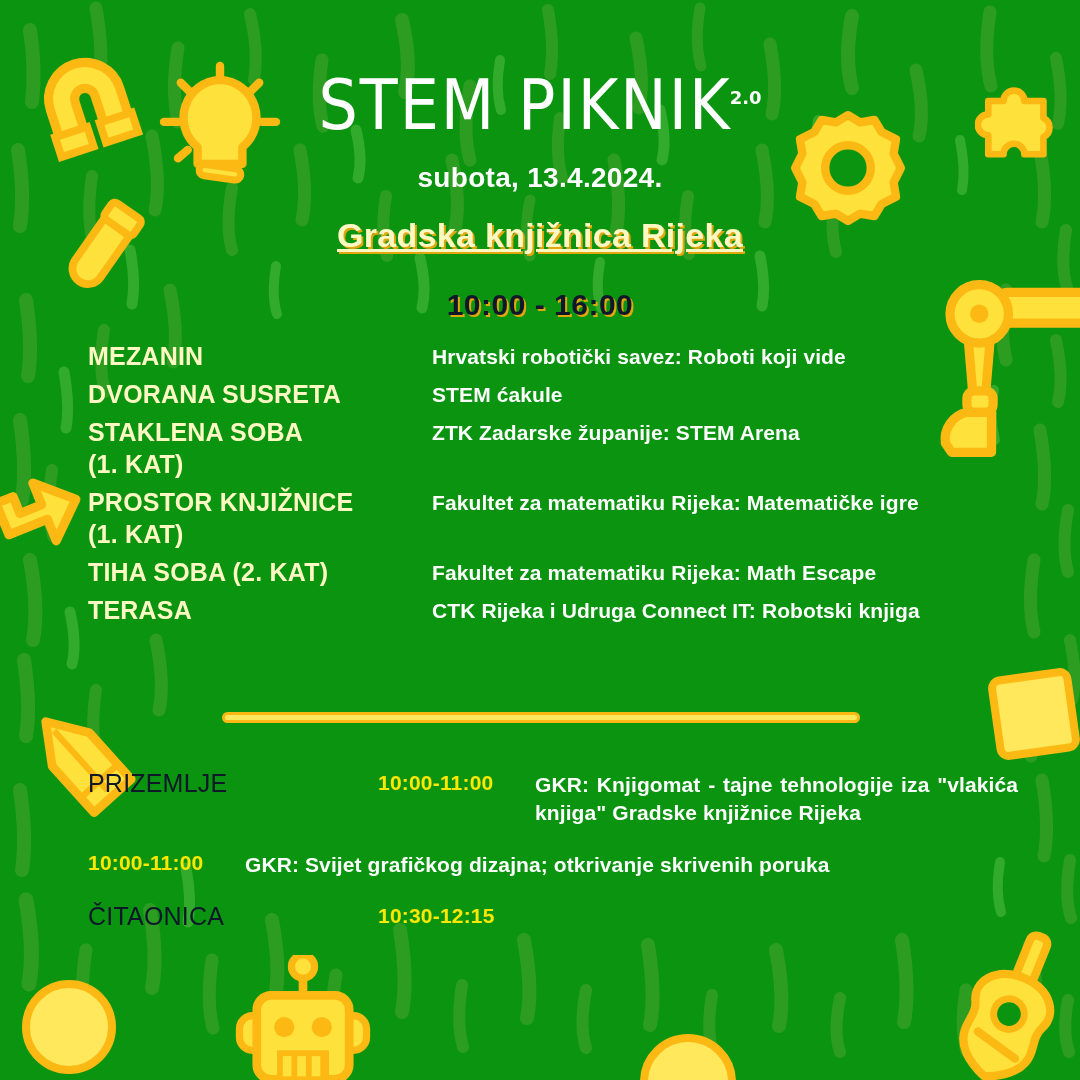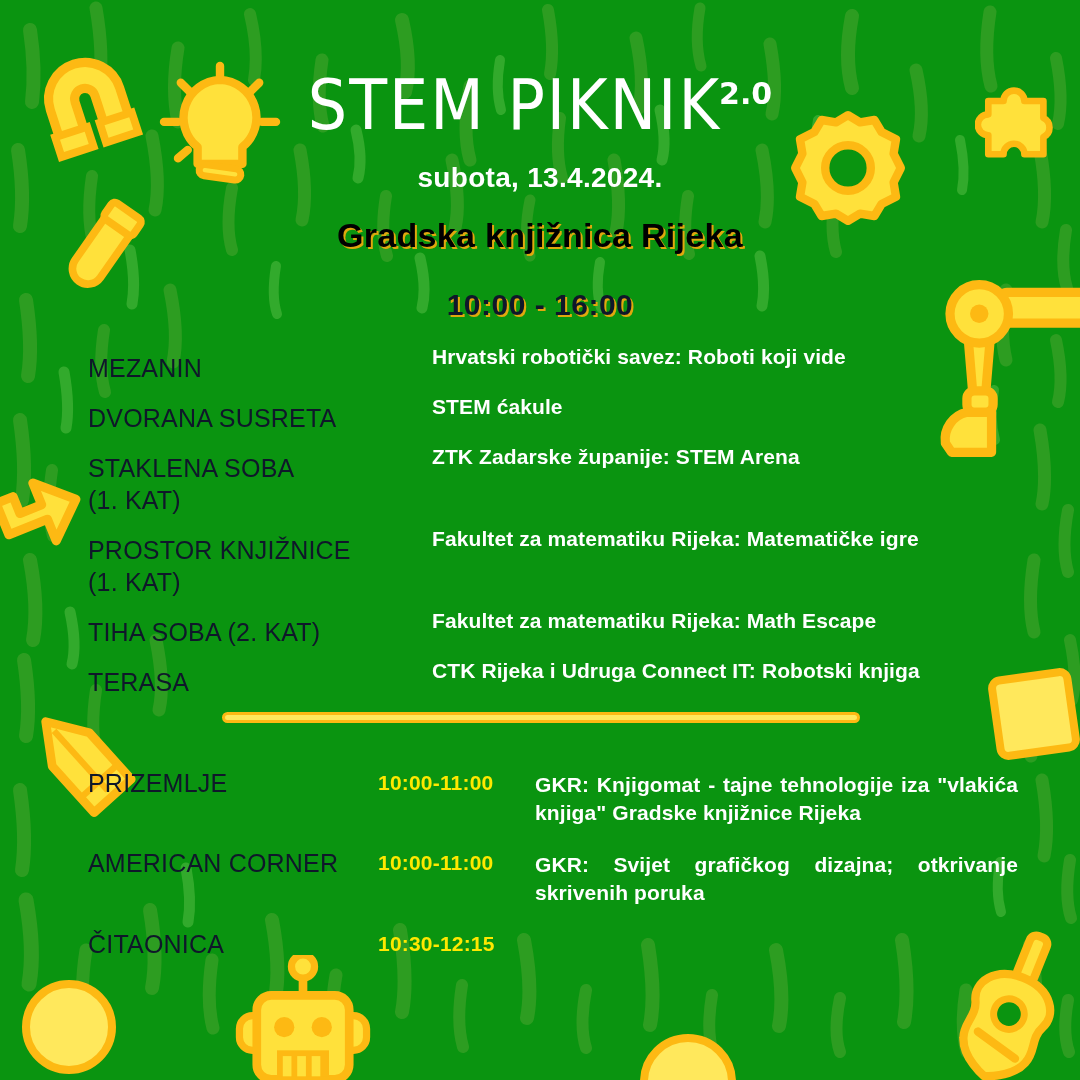--- a/index.html
+++ b/index.html
@@ -53,21 +53,21 @@
     letter-spacing: 2px;
     line-height: 1;
     white-space: nowrap;
   }
   .title .main {
     font-style: normal;
     transform: scaleY(1.12);
     display: inline-block;
   }
   .title .ver {
-    font-size: 30px;
+    font-size: 18px;
     font-weight: 700;
     vertical-align: 22px;
     letter-spacing: 0;
     margin-left: -2px;
   }
 
   .subdate {
     position: absolute;
     top: 162px;
     left: 0;
@@ -78,25 +78,26 @@
     font-weight: bold;
     letter-spacing: .3px;
   }
 
   .venue {
     position: absolute;
     top: 216px;
     left: 0;
     width: 1080px;
     text-align: center;
-    color: #000000;
+    color: #fef9c3;
     font-size: 34px;
     font-weight: bold;
     letter-spacing: .3px;
     text-shadow: 2px 2px 0 #e0a80d;
+    text-decoration: underline;
   }
 
   .hours {
     position: absolute;
     top: 288px;
     left: 0;
     width: 1080px;
     text-align: center;
     color: #0f172a;
     font-size: 30px;
@@ -113,26 +114,25 @@
     width: 930px;
   }
   .row-a {
     display: flex;
     align-items: flex-start;
     margin-bottom: 6px;
   }
   .row-a .place {
     width: 344px;
     flex: 0 0 344px;
-    color: #0f172a;
+    color: #fef9c3;
     font-size: 25px;
-    font-weight: normal;
+    font-weight: bold;
     line-height: 1.28;
     letter-spacing: .2px;
-    margin-top: 12px;
   }
   .row-a .desc {
     flex: 1;
     color: #ffffff;
     font-size: 21px;
     font-weight: bold;
     line-height: 1.3;
     padding-top: 3px;
     letter-spacing: .1px;
   }
@@ -427,21 +427,20 @@
 
     <div class="divider"></div>
 
     <div class="block-b">
       <div class="row-b">
         <div class="place">PRIZEMLJE</div>
         <div class="time">10:00-11:00</div>
         <div class="desc">GKR: Knjigomat - tajne tehnologije iza "vlakića knjiga" Gradske knjižnice Rijeka</div>
       </div>
       <div class="row-b">
-        <div class="place">AMERICAN CORNER</div>
         <div class="time">10:00-11:00</div>
         <div class="desc">GKR: Svijet grafičkog dizajna; otkrivanje skrivenih poruka</div>
       </div>
       <div class="row-b">
         <div class="place">ČITAONICA</div>
         <div class="time">10:30-12:15</div>
       </div>
     </div>
 
   </div>

